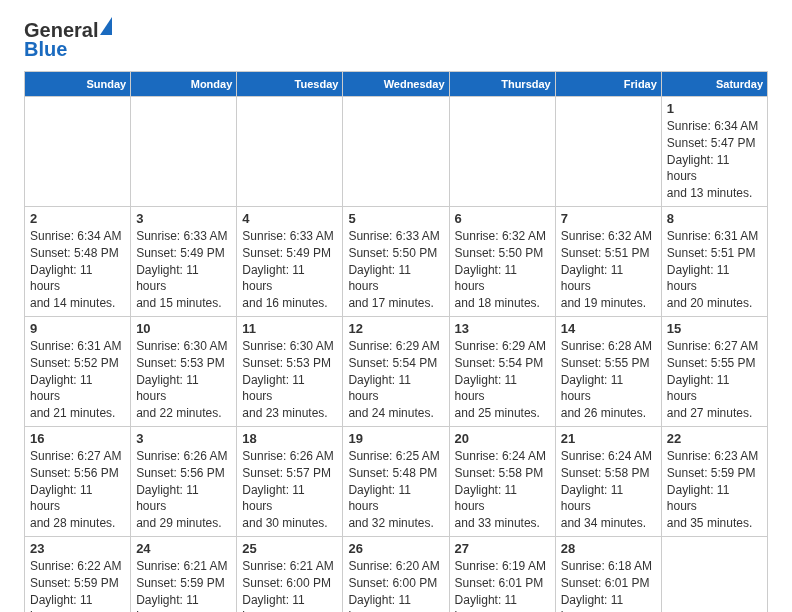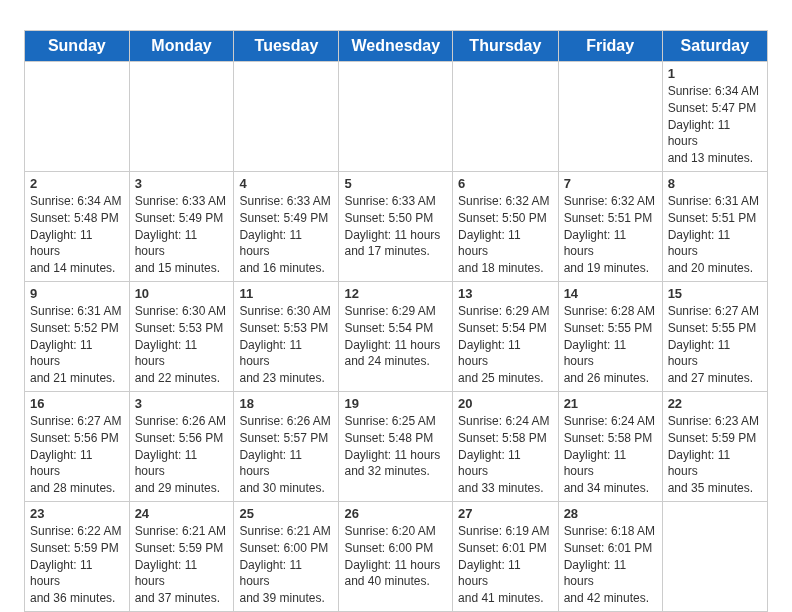--- a/index.html
+++ b/index.html
@@ -6,24 +6,24 @@
     body { font-family: Arial, sans-serif; background: #fff; width: 792px; min-height: 612px; }
     .page { width: 792px; padding: 20px 24px 20px 24px; }
     .header { display: flex; justify-content: space-between; align-items: flex-start; margin-bottom: 10px; }
     .title-block { text-align: right; }
     .month-title { font-size: 36px; color: #333; font-weight: normal; }
     .location { font-size: 14px; color: #555; margin-top: 2px; }
     table { width: 100%; border-collapse: collapse; }
     thead tr th {
       background: #1a6abf;
       color: #fff;
-      font-size: 16px;
+      font-size: 11px;
       font-weight: bold;
-      padding: 6px 12px;
-      text-align: center;
+      padding: 6px 4px;
+      text-align: right;
       border: 1px solid #ccc;
     }
     tbody tr td {
       border: 1px solid #ccc;
       vertical-align: top;
       padding: 4px 5px;
       font-size: 10.5px;
       color: #333;
       width: calc(100% / 7);
       height: 80px;
@@ -34,20 +34,32 @@
     .logo-container { display: flex; align-items: center; }
     .general { font-size: 20px; font-weight: bold; color: #333; }
     .blue-word { color: #1a6abf; font-size: 20px; font-weight: bold; }
     .logo-triangle { display: inline-block; width: 0; height: 0; border-left: 12px solid transparent; border-bottom: 18px solid #1a6abf; margin-left: 2px; vertical-align: middle; position: relative; top: -4px; }
   </style>
 </head>
 <body>
 
 <div class="page">
   <div class="header">
+    <div class="logo-container">
+      <div style="display:flex; flex-direction:column; align-items:flex-start;">
+        <div style="display:flex; align-items:center; line-height:1;">
+          <span class="general">General</span>
+            <span class="blue-word">​</span>
+            <span class="logo-triangle"></span>
+        </div>
+        <div style="display:flex; align-items:center; margin-top:-2px;">
+          <span style="font-size:20px; font-weight:bold; color:#1a6abf; margin-left:0;">Blue</span>
+        </div>
+      </div>
+    </div>
     <div class="title-block">
     </div>
   </div>
 
   <table>
     <thead>
       <tr>
       <th>Sunday</th>
           <th>Monday</th>
           <th>Tuesday</th>

